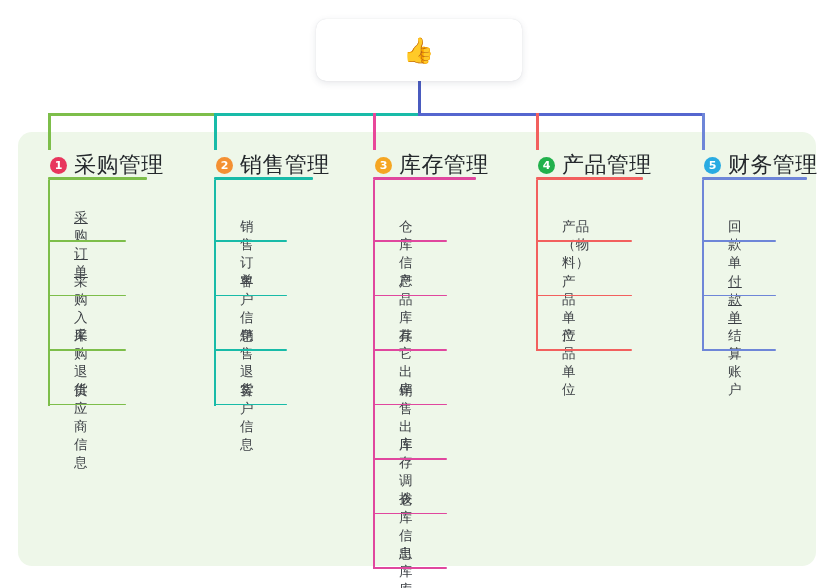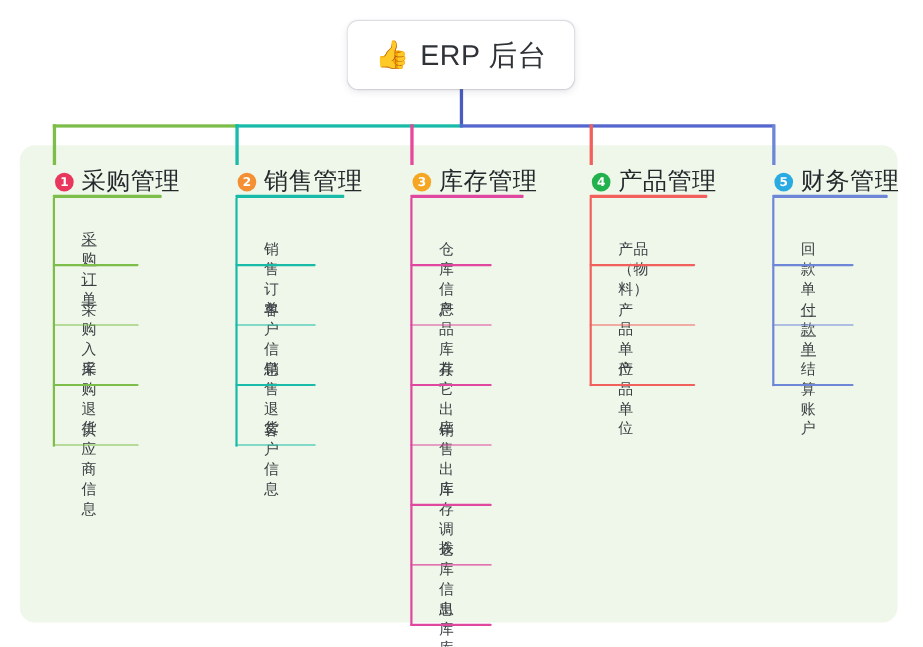--- a/index.html
+++ b/index.html
@@ -57,21 +57,20 @@
 </style>
 </head>
 <body>
 
 <div id="root">
 
   <div class="panel"></div>
 
   <div class="title-card">
     <span class="title-emoji">👍</span>
-    <span class="title-text">ERP 后台</span>
   </div>
 
   <div id="lines">
       <div class="ln" style="left:417.5px;top:81px;width:3px;height:34px;background:#4a5bbf;"></div>
       <div class="ln" style="left:48px;top:113px;width:168px;height:3px;background:#7dbe4a;"></div>
       <div class="ln" style="left:214px;top:113px;width:207px;height:3px;background:#18bba8;"></div>
       <div class="ln" style="left:418px;top:113px;width:286px;height:3px;background:#5566cf;"></div>
       <div class="ln" style="left:48px;top:113px;width:3px;height:37px;background:#7dbe4a;"></div>
       <div class="ln" style="left:214px;top:113px;width:3px;height:37px;background:#18bba8;"></div>
       <div class="ln" style="left:373px;top:113px;width:3px;height:37px;background:#e8479a;"></div>

